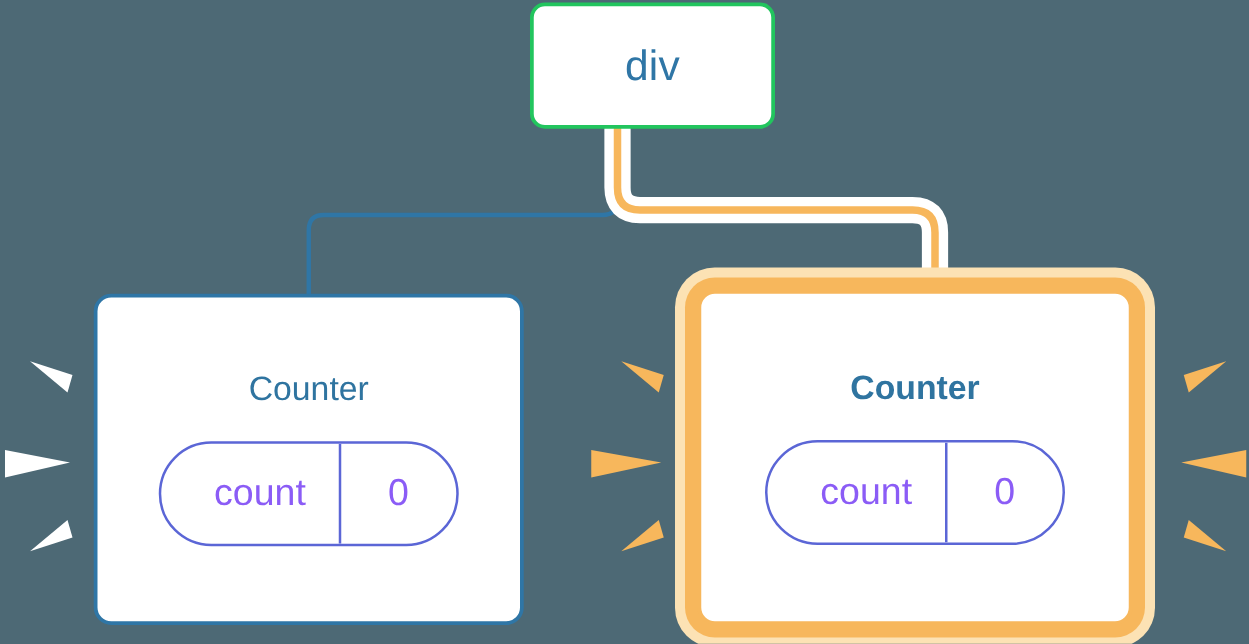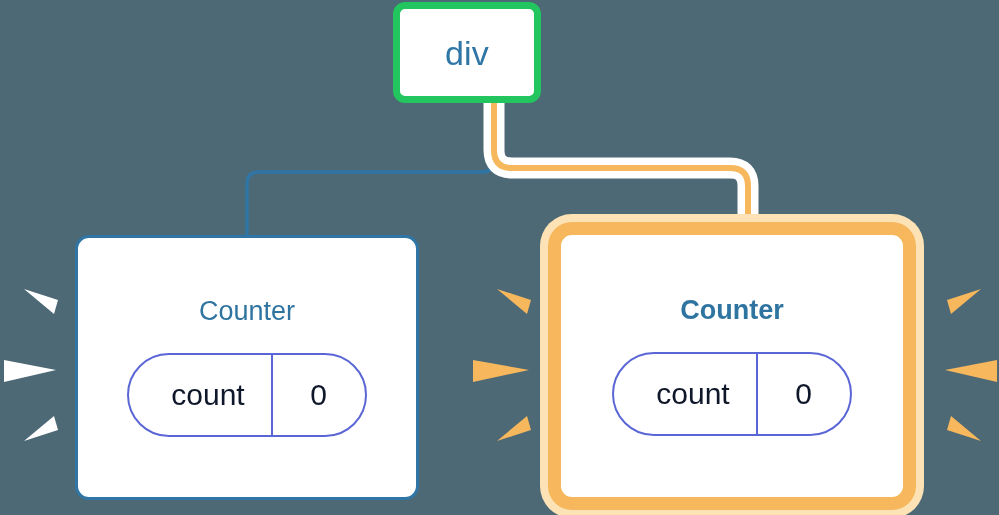--- a/index.html
+++ b/index.html
@@ -41,25 +41,25 @@
     position: absolute;
     box-sizing: border-box;
     background: #ffffff;
     display: flex;
     flex-direction: column;
     align-items: center;
     justify-content: center;
   }
 
   .node-root {
-    left: 393px;
+    left: 424px;
     top: 2px;
-    width: 148px;
+    width: 196px;
     height: 101px;
-    border: 7px solid #22c55e;
+    border: 3px solid #22c55e;
     border-radius: 12px;
     z-index: 6;
   }
   .node-root .node-title {
     color: #2f76a6;
     font-size: 34px;
     font-weight: 400;
     line-height: 1;
     letter-spacing: 0.2px;
   }
@@ -105,21 +105,21 @@
     border-radius: 999px;
     height: 80px;
     overflow: hidden;
     background: #ffffff;
   }
   .pill-key,
   .pill-value {
     display: flex;
     align-items: center;
     justify-content: center;
-    color: #0f172a;
+    color: #8b5cf6;
     font-size: 30px;
     line-height: 1;
     white-space: nowrap;
   }
   .pill-key {
     padding: 0 26px 0 42px;
   }
   .pill-value {
     border-left: 2px solid #5b66d6;
     padding: 0 32px;

